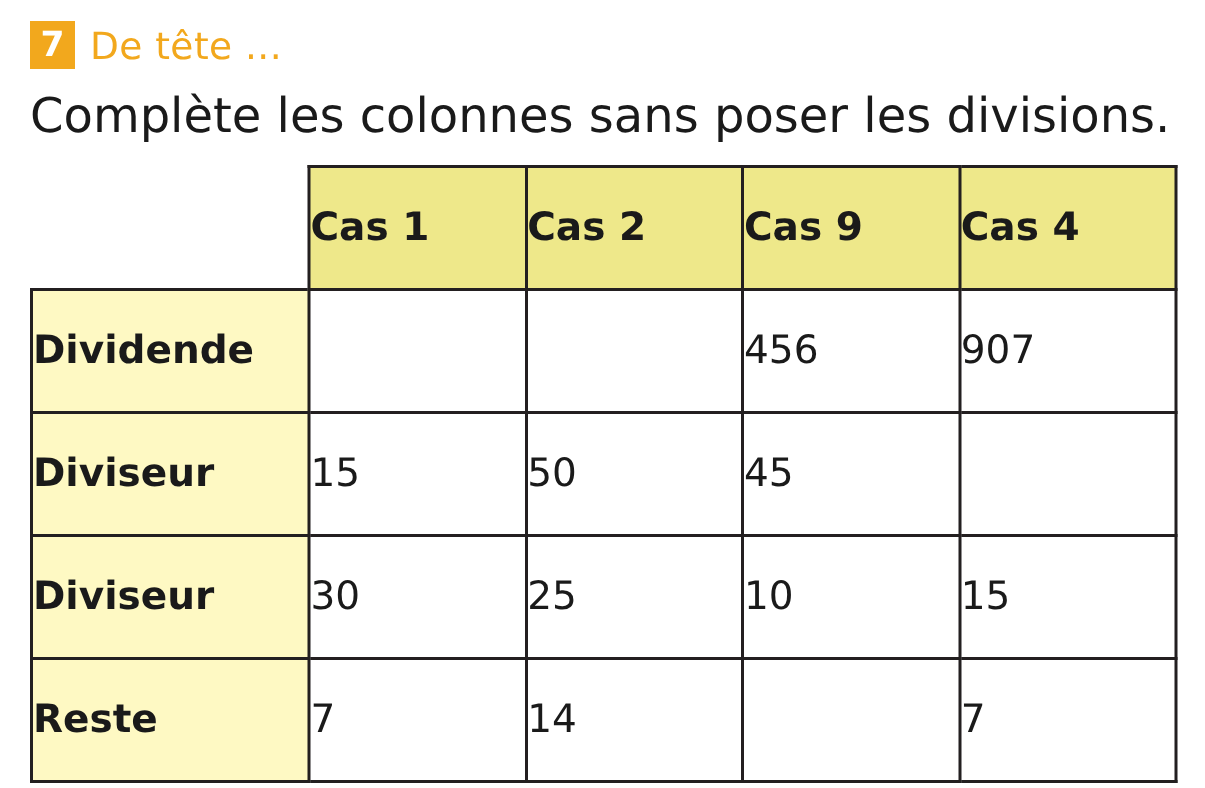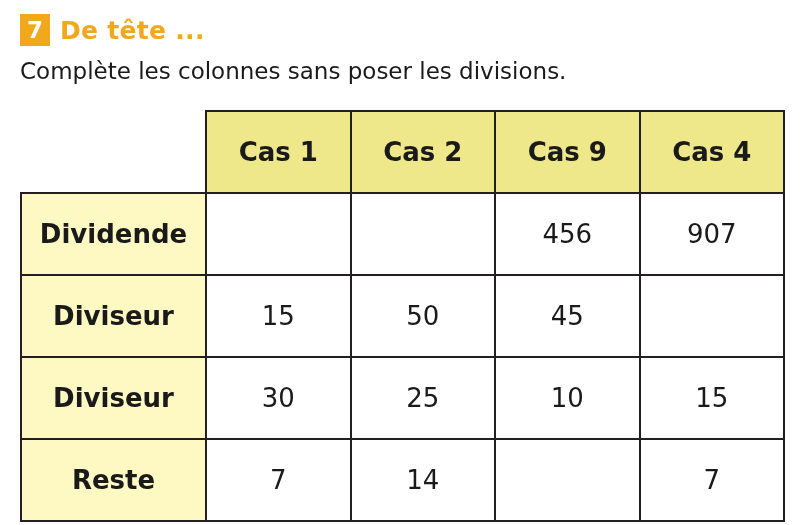--- a/index.html
+++ b/index.html
@@ -38,50 +38,50 @@
     font-size: 23px;
     font-weight: bold;
     display: flex;
     align-items: center;
     justify-content: center;
     line-height: 1;
   }
   .ex-title {
     color: #f2a81d;
     font-size: 25px;
-    font-weight: bold;
+    font-weight: normal;
     letter-spacing: 0.3px;
     white-space: nowrap;
   }
 
   
   .instruction {
     position: absolute;
     left: 20px;
     top: 58px;
-    font-size: 23px;
+    font-size: 32px;
     color: #1a1a1a;
     white-space: nowrap;
   }
 
   
   .table-wrap {
     position: absolute;
     left: 20px;
     top: 110px;
     width: 763px;
   }
   table.grid {
     border-collapse: collapse;
     table-layout: fixed;
     width: 763px;
   }
   table.grid td {
     border: 2.5px solid #231f20;
-    text-align: center;
+    text-align: left;
     vertical-align: middle;
     font-size: 26px;
     height: 80px;
     padding: 0;
   }
   
   td.corner {
     border: none !important;
     background: #ffffff;
   }

